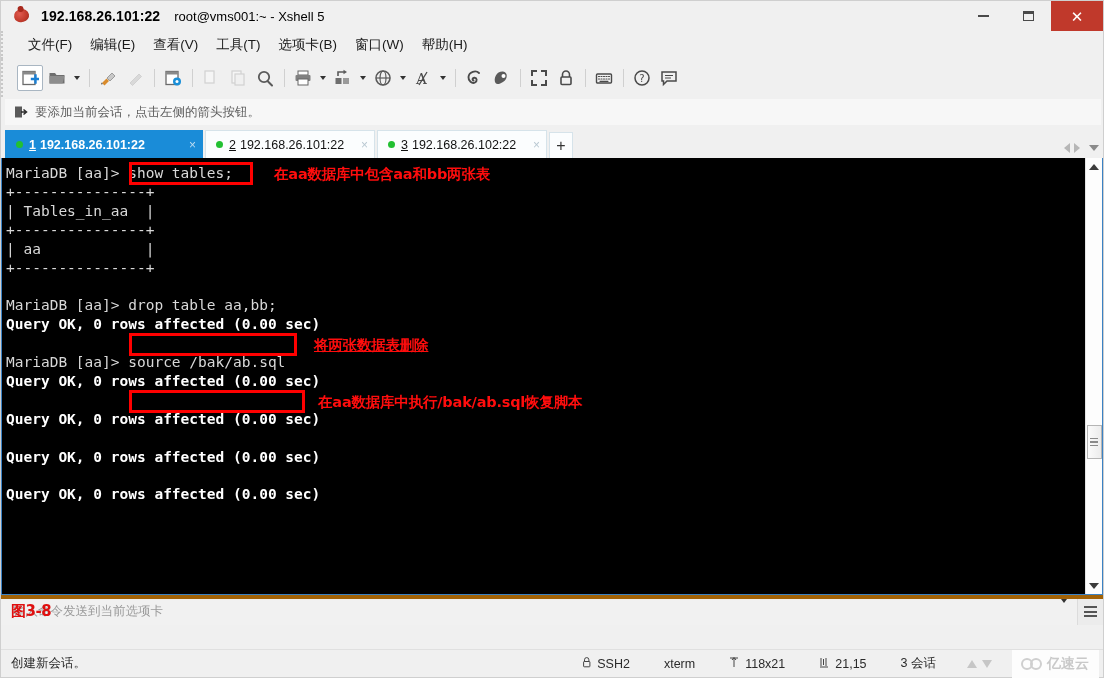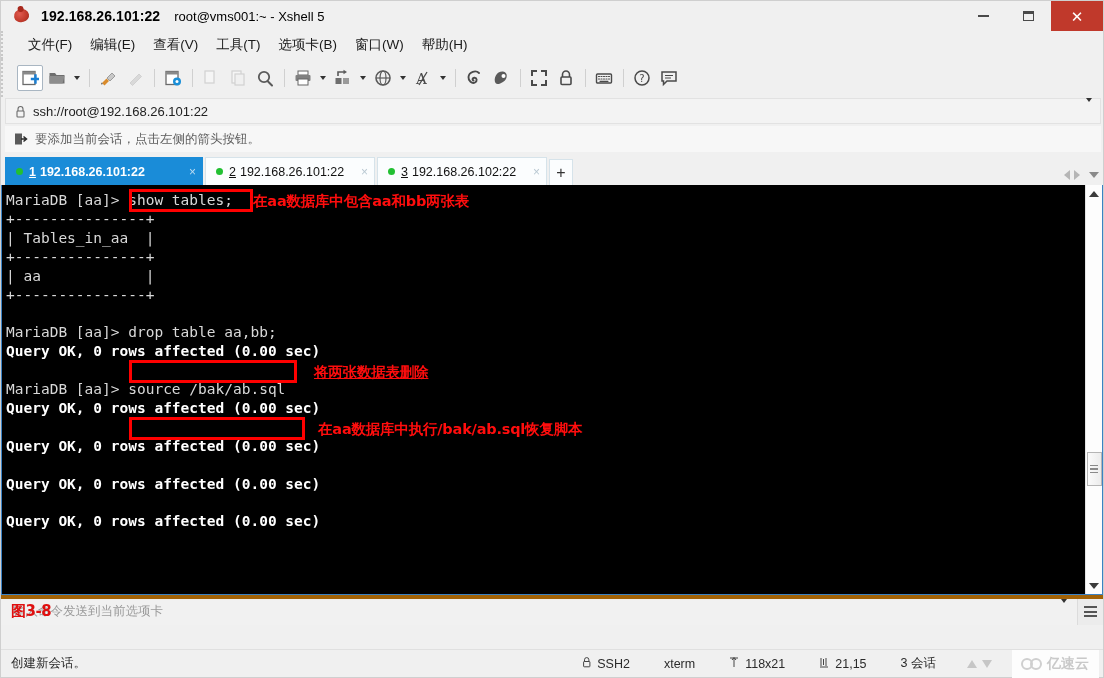--- a/index.html
+++ b/index.html
@@ -533,30 +533,20 @@
       </svg>
     </div>
     <div class="tb">
       <svg width="18" height="18" viewBox="0 0 18 18">
         <path d="M2 3 h14 v9 H7 L3.5 15.5 V12 H2 z" fill="none" stroke="#4a4a4a" stroke-width="1.5"></path>
         <path d="M5 6.5 h8 M5 9 h6" stroke="#4a4a4a" stroke-width="1.2"></path>
       </svg>
     </div>
   </div>
 
-  <div class="addrbar">
-    <span class="addr-lock">
-      <svg width="11" height="13" viewBox="0 0 11 13">
-        <path d="M3 6 V4 a2.5 2.5 0 0 1 5 0 V6" fill="none" stroke="#6a6a6a" stroke-width="1.1"></path>
-        <rect x="2" y="6" width="7" height="6" rx="0.8" fill="none" stroke="#6a6a6a" stroke-width="1.1"></rect>
-      </svg>
-    </span>
-    <span class="addr-text">ssh://root@192.168.26.101:22</span>
-    <span class="addr-caret"><span class="caret-dn"></span></span>
-  </div>
 
   <div class="noticebar">
     <span class="notice-icon">
       <svg width="14" height="14" viewBox="0 0 14 14">
         <rect x="1" y="1.5" width="7" height="11" fill="#5a5a5a"></rect>
         <path d="M7 7 h5 M9.5 4.5 l3 2.5 -3 2.5" fill="none" stroke="#2b2b2b" stroke-width="1.5"></path>
       </svg>
     </span>
     <span class="notice-text">要添加当前会话，点击左侧的箭头按钮。</span>
   </div>
@@ -609,21 +599,21 @@
         <pre class="bold">Query OK, 0 rows affected (0.00 sec)</pre>
         <pre> </pre>
         <pre class="bold">Query OK, 0 rows affected (0.00 sec)</pre>
         <pre> </pre>
         <pre class="bold">Query OK, 0 rows affected (0.00 sec)</pre>
         <pre> </pre>
         <pre class="bold">Query OK, 0 rows affected (0.00 sec)</pre>
         <div class="redbox" style="left: 127px; top: 4px; width: 124px; height: 23px;"></div>
         <div class="redbox" style="left: 127px; top: 175px; width: 168px; height: 23px;"></div>
         <div class="redbox" style="left: 127px; top: 232px; width: 176px; height: 23px;"></div>
-        <div class="annot" style="left: 251px; top: 7px;">在aa数据库中包含aa和bb两张表</div>
+        <div class="annot" style="left: 272px; top: 7px;">在aa数据库中包含aa和bb两张表</div>
         <div class="annot" style="left: 312px; top: 178px; text-decoration: underline;">将两张数据表删除</div>
         <div class="annot" style="left: 316px; top: 235px;">在aa数据库中执行/bak/ab.sql恢复脚本</div>
       </div>
 
     <div class="term-scroll">
       <div class="sb-btn">
           <span class="sb-up"></span>
         </div>
       <div class="sb-track">
         <div class="sb-thumb">

